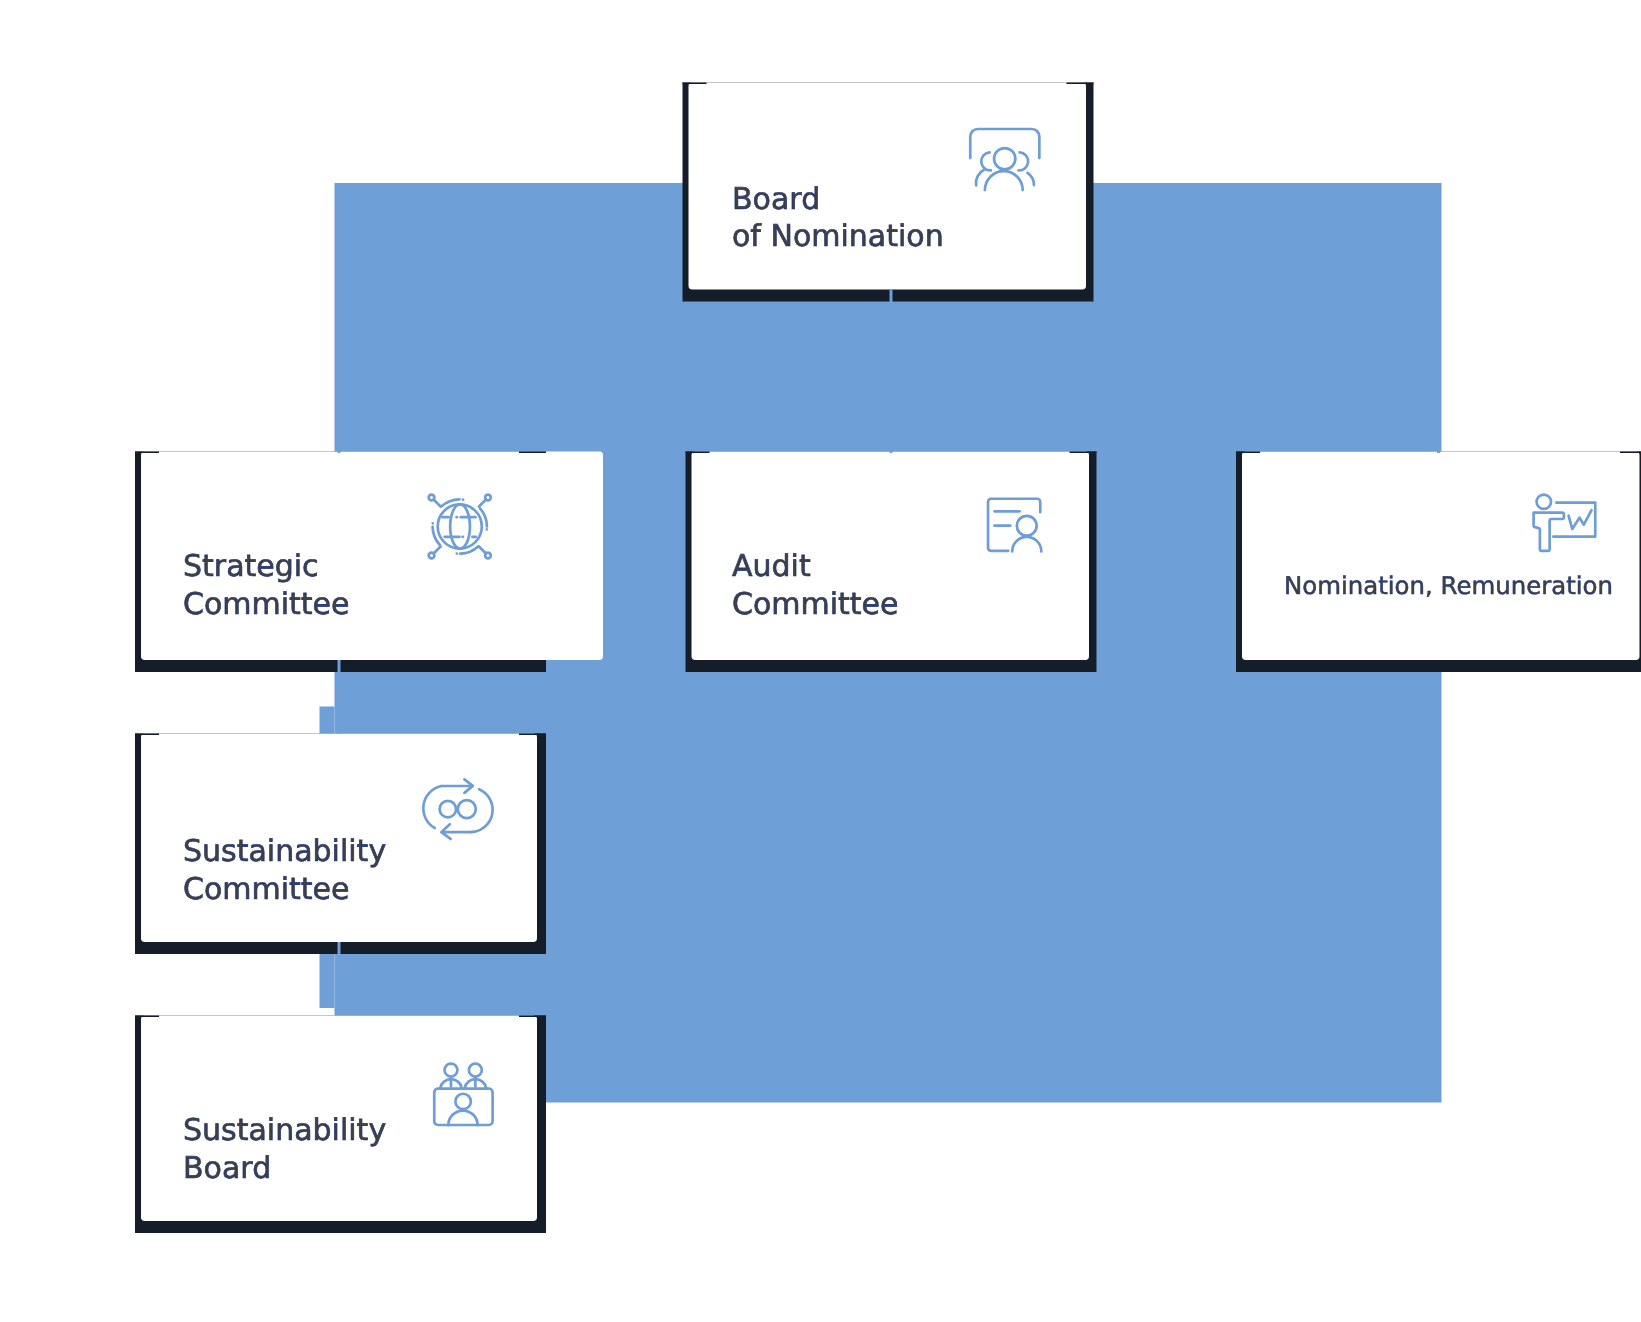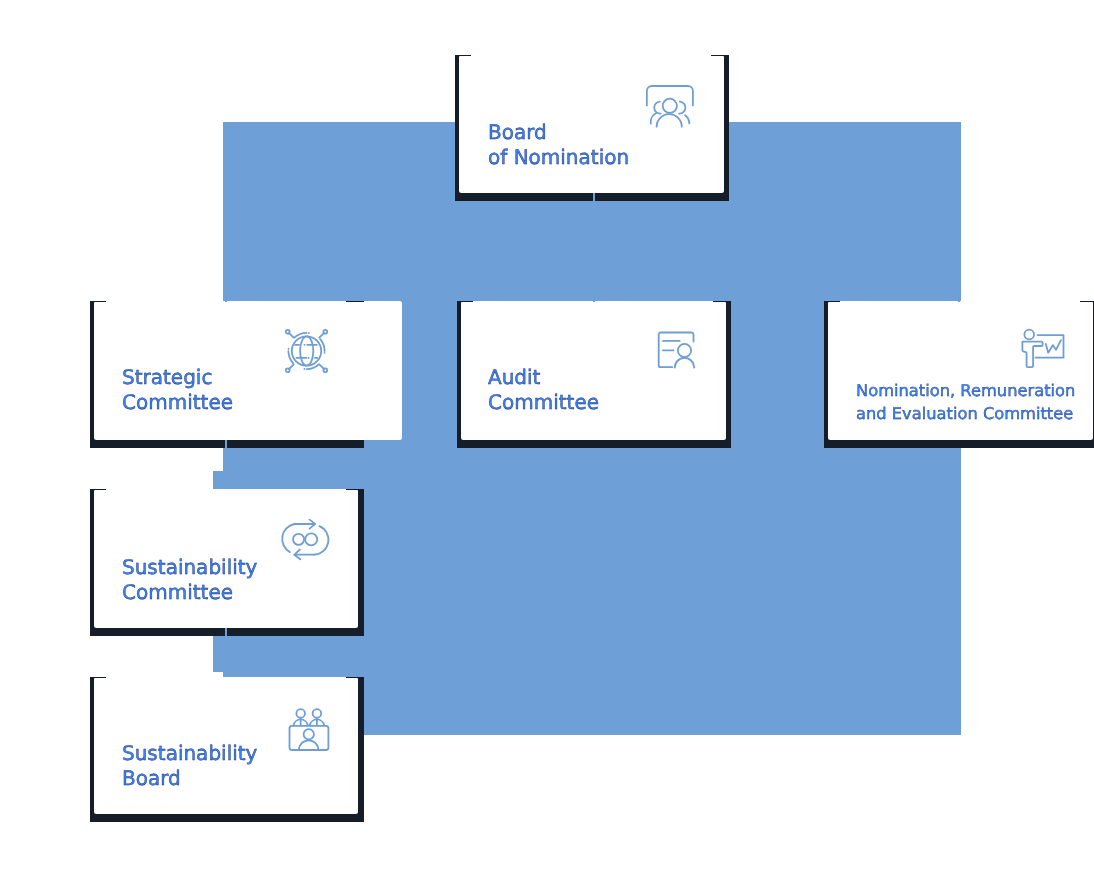--- a/index.html
+++ b/index.html
@@ -6,21 +6,21 @@
   html,body{margin:0;padding:0;}
   body{width:1094px;height:881px;background:#ffffff;overflow:hidden;
        font-family:"Liberation Sans",sans-serif;
        -webkit-font-smoothing:antialiased;text-rendering:geometricPrecision;}
   #stage{position:relative;width:1094px;height:881px;background:#ffffff;}
   .bluebg{position:absolute;background:#6e9fd7;}
   .shadow{position:absolute;background:#151d29;}
   .conn{position:absolute;background:#6e9fd7;}
   .card{position:absolute;background:#ffffff;border-radius:2.5px;}
   .stub{position:absolute;background:#151d29;height:1.4px;}
-  .ctitle{position:absolute;color:#3b82f6;font-weight:400;white-space:pre;
+  .ctitle{position:absolute;color:#404040;font-weight:400;white-space:pre;
           font-family:"DejaVu Sans",sans-serif;
           font-size:20px;line-height:25.2px;letter-spacing:0px;
           -webkit-text-stroke:0.42px #1b3279;
           transform:translateZ(0);}
   .ctitle-sm{font-size:16.3px;line-height:22.6px;-webkit-text-stroke:0.34px #1b3279;}
   .cicon{position:absolute;}
   .cicon svg{display:block;overflow:visible;}
   .ic{fill:none;stroke:#6e9ed5;stroke-width:1.8;stroke-linecap:round;stroke-linejoin:round;}
 </style>
 </head>
@@ -91,21 +91,21 @@
         <path d="M10.0 12.9 H26.7"></path>
         <path d="M10.0 22.4 H20.5"></path>
         <circle cx="31.5" cy="22.5" r="6.6"></circle>
         <path d="M21.8 39.6 A9.7 9.7 0 0 1 41.2 39.6"></path>
       </g>
         </svg>
     </div>
   </div>
 
   <div class="card" style="left:828px;top:301px;width:265px;height:139px;">
-    <div class="ctitle ctitle-sm" style="left:28px;top:79px;"><span>Nomination, Remuneration</span><br><span>and Evaluation Committee</span></div>
+    <div class="ctitle ctitle-sm" style="left:28px;top:79px;"><span>Nomination, Remuneration</span><br></div>
     <div class="cicon" style="left:190px;top:25px;width:50px;height:46px;">
       <svg width="50" height="46" viewBox="0 0 50 46">
           <g class="ic">
         <circle cx="11.2" cy="8.5" r="4.8"></circle>
         <path d="M4.4 15.7 H23.5 A1.1 1.1 0 0 1 24.6 16.8 V18.9 A1.1 1.1 0 0 1 23.5 20.0 H16.2 A1.1 1.1 0 0 0 15.1 21.1 V40.1 A1.1 1.1 0 0 1 14.0 41.2 H9.7 A1.1 1.1 0 0 1 8.6 40.1 V27.2 A1.1 1.1 0 0 0 7.8 26.1 L5.2 25.4 A1.1 1.1 0 0 1 4.4 24.3 V15.7 Z"></path>
         <path d="M19.6 9.1 H45.5 V31.7 H17.5"></path>
         <path d="M27.7 17.8 L30.2 26.7 L35.0 19.1 L37.9 23.8 L43.0 14.1"></path>
       </g>
         </svg>
     </div>

